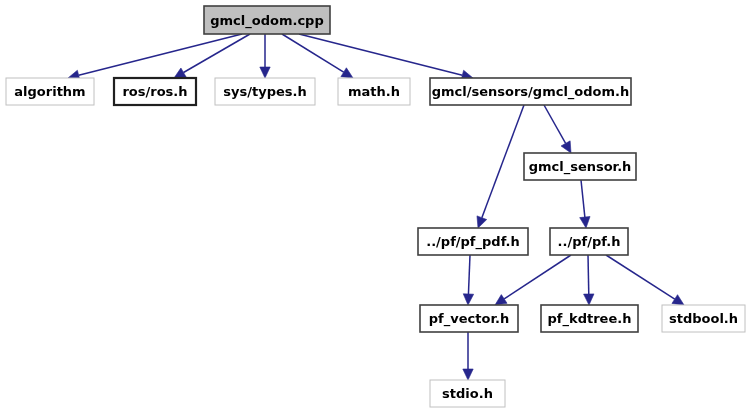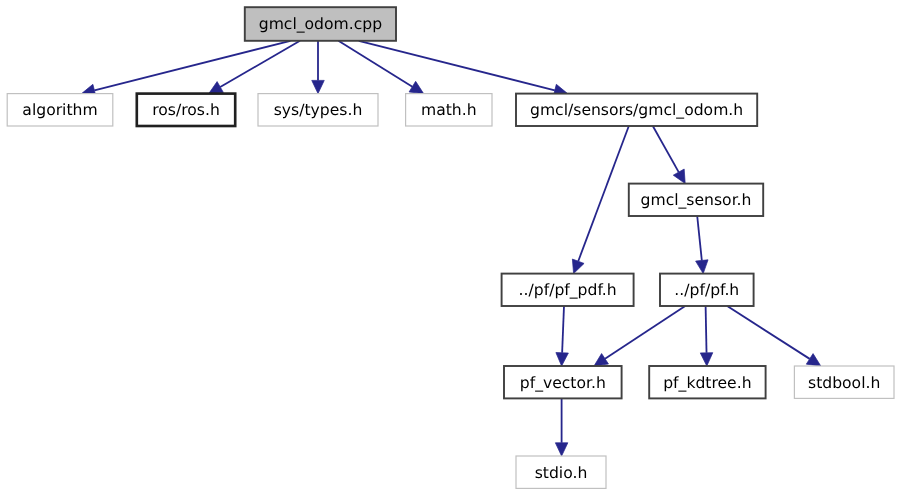--- a/index.html
+++ b/index.html
@@ -10,20 +10,21 @@
   body {
     width: 749px;
     height: 411px;
     font-family: "DejaVu Sans", "Liberation Sans", sans-serif;
     overflow: hidden;
   }
   #graph-root {
     position: relative;
     width: 749px;
     height: 411px;
+    font-weight: bold;
   }
   svg#dep-graph {
     display: block;
     width: 749px;
     height: 411px;
   }
   .node-box {
     fill: #ffffff;
     stroke: #c0c0c0;
     stroke-width: 1;

